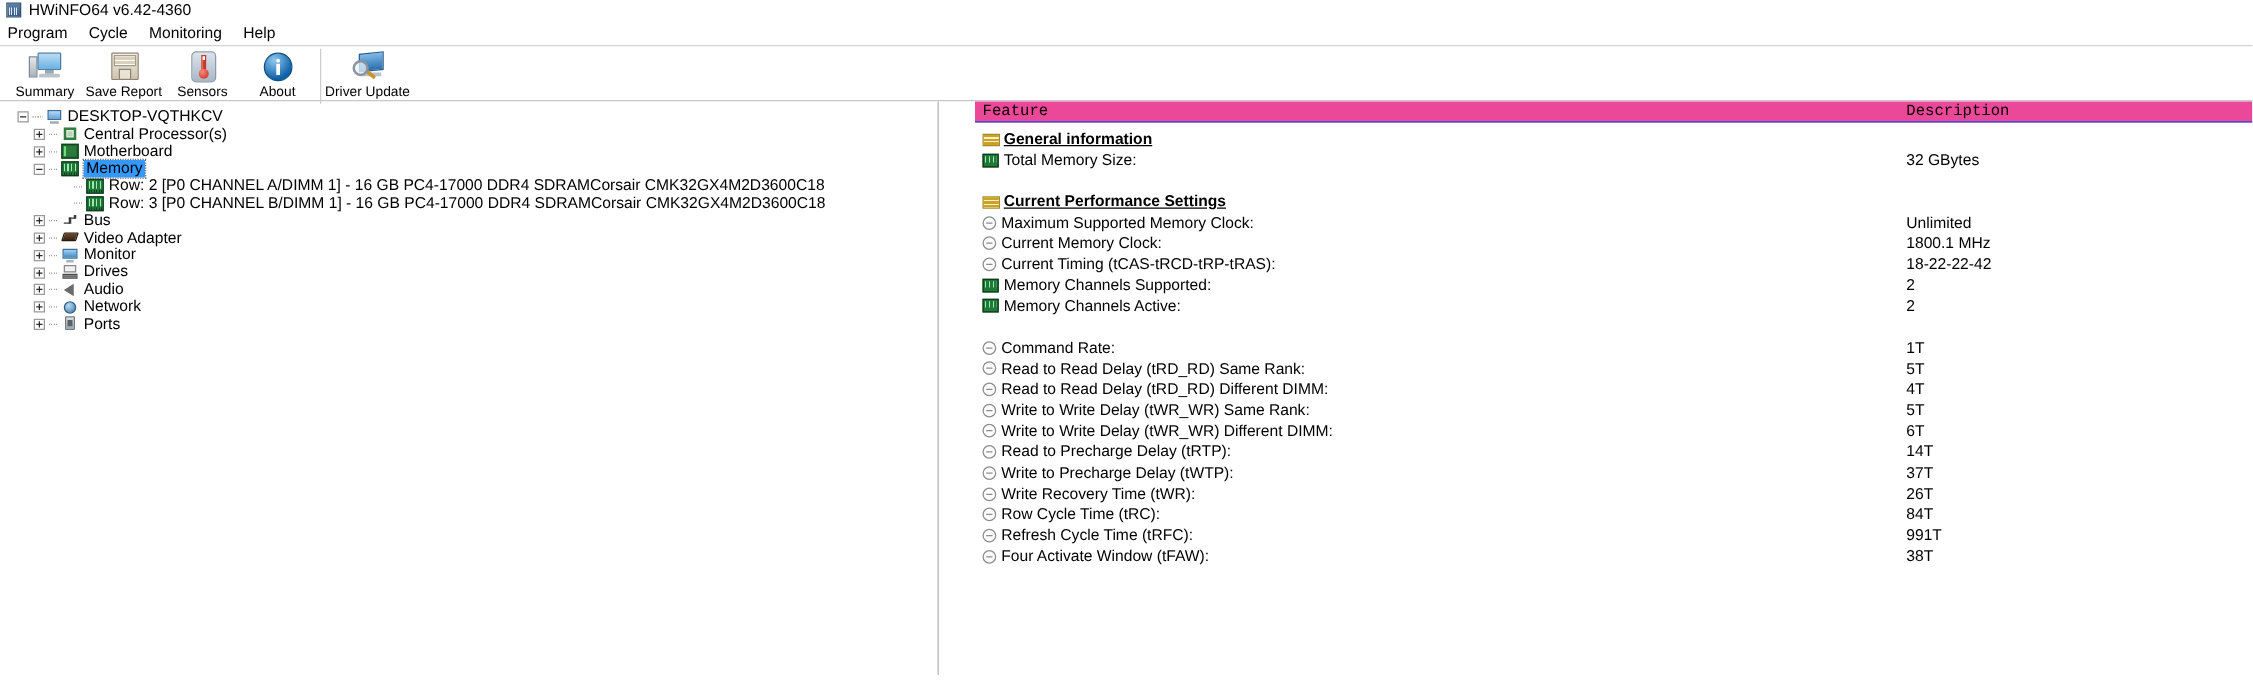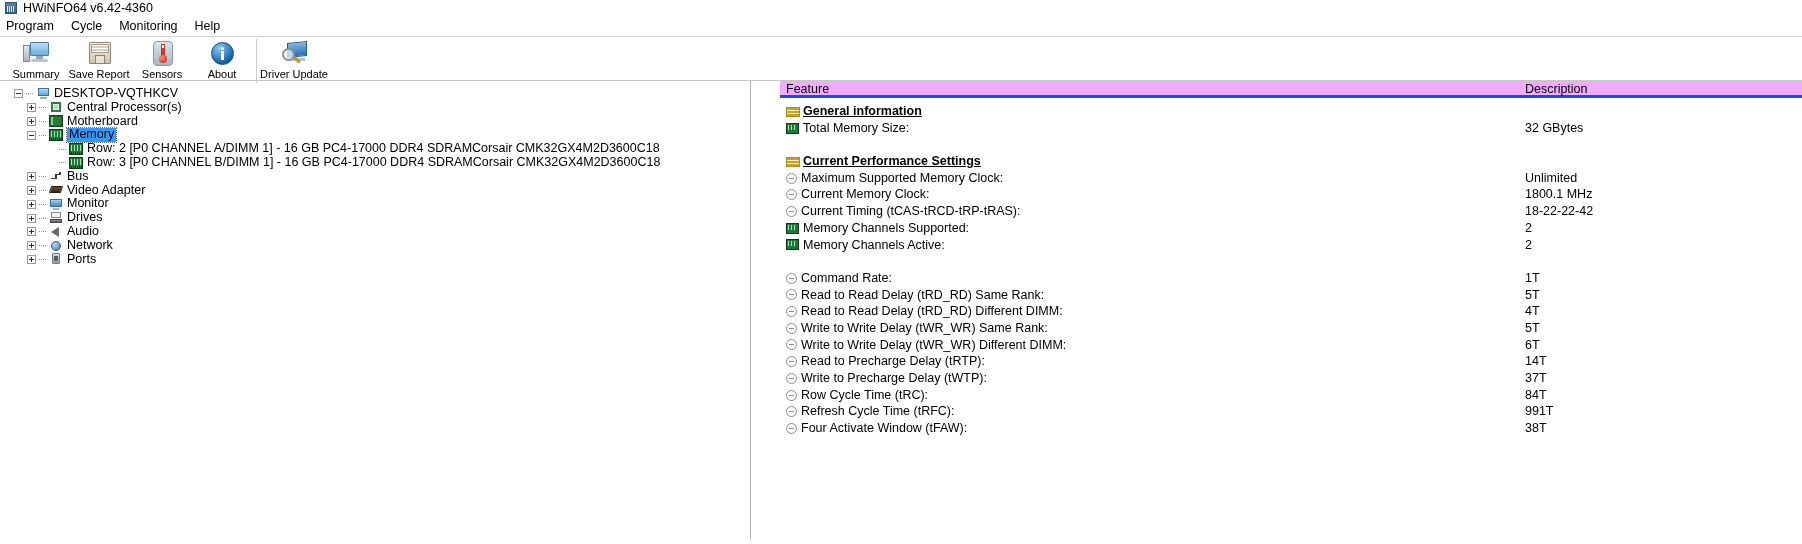--- a/index.html
+++ b/index.html
@@ -360,22 +360,23 @@
   
   #detail-pane {
     flex: 1;
     position: relative;
     overflow: hidden;
     background: #ffffff;
   }
   #detail-head {
     position: relative;
     height: 17px;
-    border-bottom: 3px solid #1d4ed8;
-    background: #f0abfc;
+    border-bottom: 1px solid #1d4ed8;
+    background: #ec4899;
+    font-family: Liberation Mono, monospace;
   }
   #detail-head .hcell {
     position: absolute; top: 1px;
     font-size: 12.5px;
   }
   #col-feature { left: 6px; }
   #col-desc { left: 745px; }
   #detail-body { padding-top: 5px; position: relative; }
   .drow {
     position: relative;
@@ -725,20 +726,27 @@
       <div class="drow">
         <div class="fcell">
             <span class="dicon di-min"></span>
             <span>Write to Precharge Delay (tWTP):</span>
           </div>
         <div class="vcell">37T</div>
       </div>
       <div class="drow">
         <div class="fcell">
             <span class="dicon di-min"></span>
+            <span>Write Recovery Time (tWR):</span>
+          </div>
+        <div class="vcell">26T</div>
+      </div>
+      <div class="drow">
+        <div class="fcell">
+            <span class="dicon di-min"></span>
             <span>Row Cycle Time (tRC):</span>
           </div>
         <div class="vcell">84T</div>
       </div>
       <div class="drow">
         <div class="fcell">
             <span class="dicon di-min"></span>
             <span>Refresh Cycle Time (tRFC):</span>
           </div>
         <div class="vcell">991T</div>

